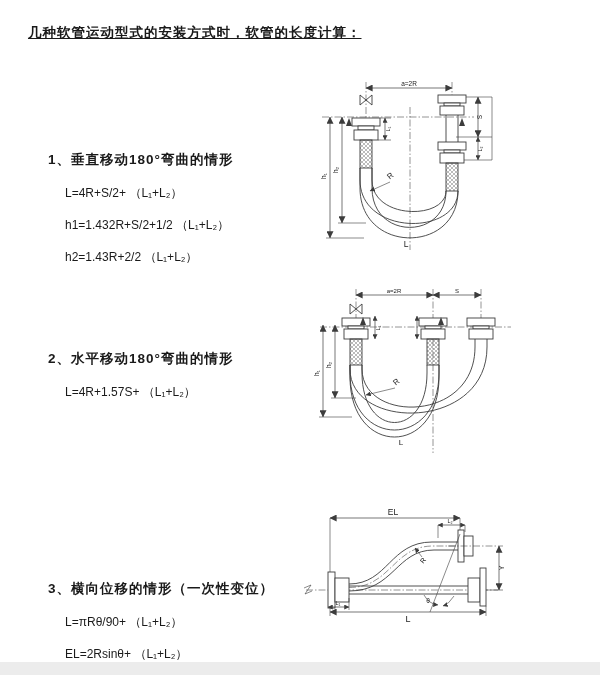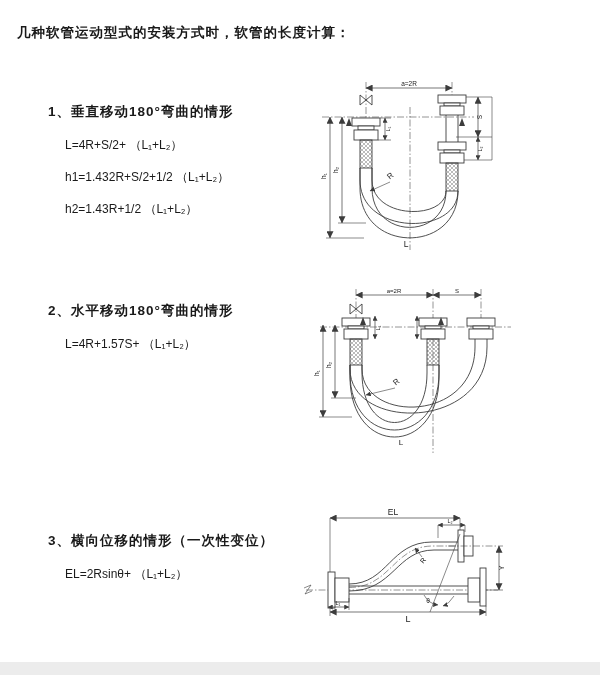--- a/index.html
+++ b/index.html
@@ -1,19 +1,19 @@
 <!DOCTYPE html>
 <html><head>
 <meta charset="utf-8">
 <style>
   html,body{margin:0;padding:0;background:#ffffff;}
   .page{position:relative;width:600px;height:675px;background:#ffffff;overflow:hidden;
         font-family:"Liberation Sans",sans-serif;color:#1a1a1a;}
-  .title{position:absolute;left:17px;top:24px;font-size:13.5px;font-weight:bold;letter-spacing:1px;}
-  .sec{position:absolute;left:48px;}
+  .title{position:absolute;left:28px;top:24px;font-size:13.5px;font-weight:bold;letter-spacing:1px;text-decoration:underline;}
+  .sec{position:absolute;left:48px;margin-top:48px;}
   .sec-heading{font-size:13.5px;font-weight:bold;letter-spacing:1px;height:22px;}
   .formulas{margin-left:17px;margin-top:4px;}
   .formula{font-size:12px;line-height:32px;white-space:pre;}
   .diagram{position:absolute;}
   svg{display:block;}
   svg text{font-family:"Liberation Sans",sans-serif;fill:#222;}
   svg .ln{stroke:#3c3c3c;stroke-width:0.9;fill:none;}
   svg .thin{stroke:#3c3c3c;stroke-width:0.6;fill:none;}
   svg .dim{stroke:#3c3c3c;stroke-width:0.7;fill:none;}
   svg .cl{stroke:#3c3c3c;stroke-width:0.55;fill:none;stroke-dasharray:7 2 1.5 2;}
@@ -27,34 +27,35 @@
 
 <div class="page">
 
   <div class="title">几种软管运动型式的安装方式时，软管的长度计算：</div>
 
   <section class="sec" style="top:103px;">
     <div class="sec-heading">1、垂直移动180°弯曲的情形</div>
     <div class="formulas">
       <div class="formula">L=4R+S/2+ （L₁+L₂）</div>
       <div class="formula">h1=1.432R+S/2+1/2 （L₁+L₂）</div>
-      <div class="formula">h2=1.43R+1/2 （L₁+L₂）</div>
+      <div class="formula">h2=1.43R+2/2 （L₁+L₂）</div>
     </div>
   </section>
 
   <section class="sec" style="top:302px;">
     <div class="sec-heading">2、水平移动180°弯曲的情形</div>
     <div class="formulas">
       <div class="formula">L=4R+1.57S+ （L₁+L₂）</div>
     </div>
   </section>
 
   <section class="sec" style="top:532px;">
     <div class="sec-heading">3、横向位移的情形（一次性变位）</div>
     <div class="formulas">
+      <div class="formula">L=πRθ/90+ （L₁+L₂）</div>
       <div class="formula">EL=2Rsinθ+ （L₁+L₂）</div>
     </div>
   </section>
 
   <svg class="diagram" style="left:306px;top:70px;" width="294" height="190" viewBox="0 0 294 190">
     <defs>
       <marker id="arr" viewBox="0 0 10 10" refX="9.5" refY="5" markerWidth="7" markerHeight="7" markerUnits="userSpaceOnUse" orient="auto-start-reverse">
         <path d="M0 0 L10 5 L0 10 Z" fill="#3c3c3c"></path>
       </marker>
       <marker id="arrs" viewBox="0 0 10 10" refX="9.5" refY="5" markerWidth="5" markerHeight="5" markerUnits="userSpaceOnUse" orient="auto-start-reverse">

